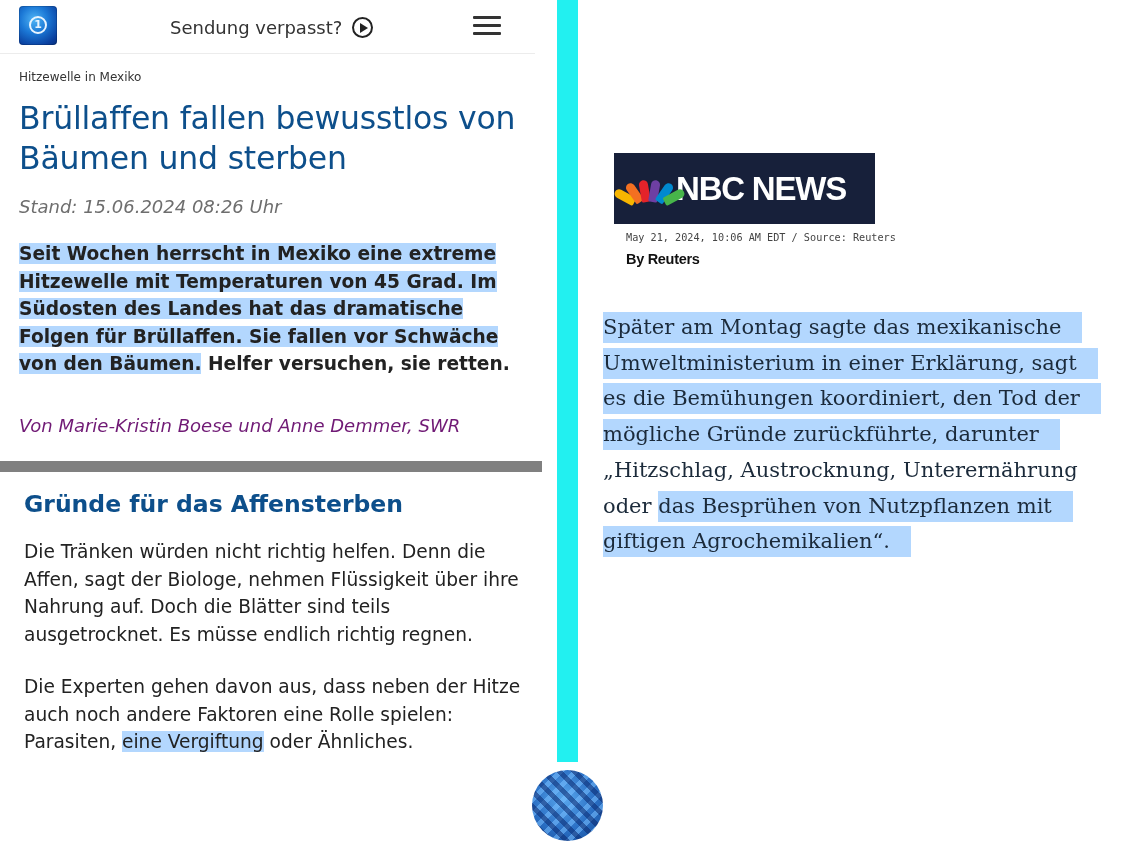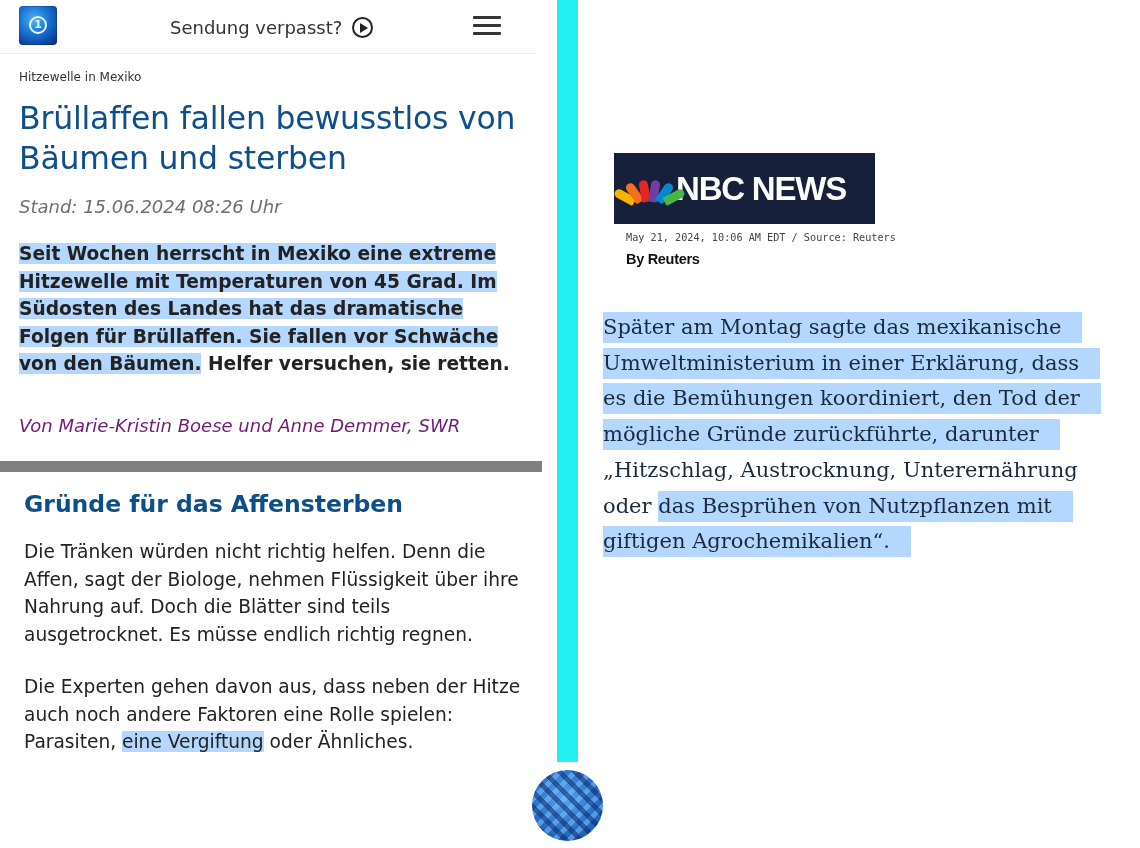--- a/index.html
+++ b/index.html
@@ -103,20 +103,20 @@
       <i style="left:32px; background:#47b54a; transform:rotate(62deg);"></i>
     </div>
     <span class="nbc-word">NBC NEWS</span>
   </div>
 
   <div class="nbc-meta">May 21, 2024, 10:06 AM EDT / Source: Reuters</div>
   <div class="nbc-by">By Reuters</div>
 
   <div class="nbc-body">
     <span class="line"><span></span><span class="hl">Später am Montag sagte das mexikanische</span></span>
-    <span class="line"><span></span><span class="hl">Umweltministerium in einer Erklärung, dass</span></span>
+    <span class="line"><span></span><span class="hl">Umweltministerium in einer Erklärung, sagt</span></span>
     <span class="line"><span></span><span class="hl">es die Bemühungen koordiniert, den Tod der</span></span>
     <span class="line"><span></span><span class="hl">mögliche Gründe zurückführte, darunter</span></span>
     <span class="line"><span>„Hitzschlag, Austrocknung, Unterernährung</span></span>
     <span class="line"><span>oder </span><span class="hl">das Besprühen von Nutzpflanzen mit</span></span>
     <span class="line"><span></span><span class="hl">giftigen Agrochemikalien“.</span></span>
   </div>
 </div>
 
 </body></html>

